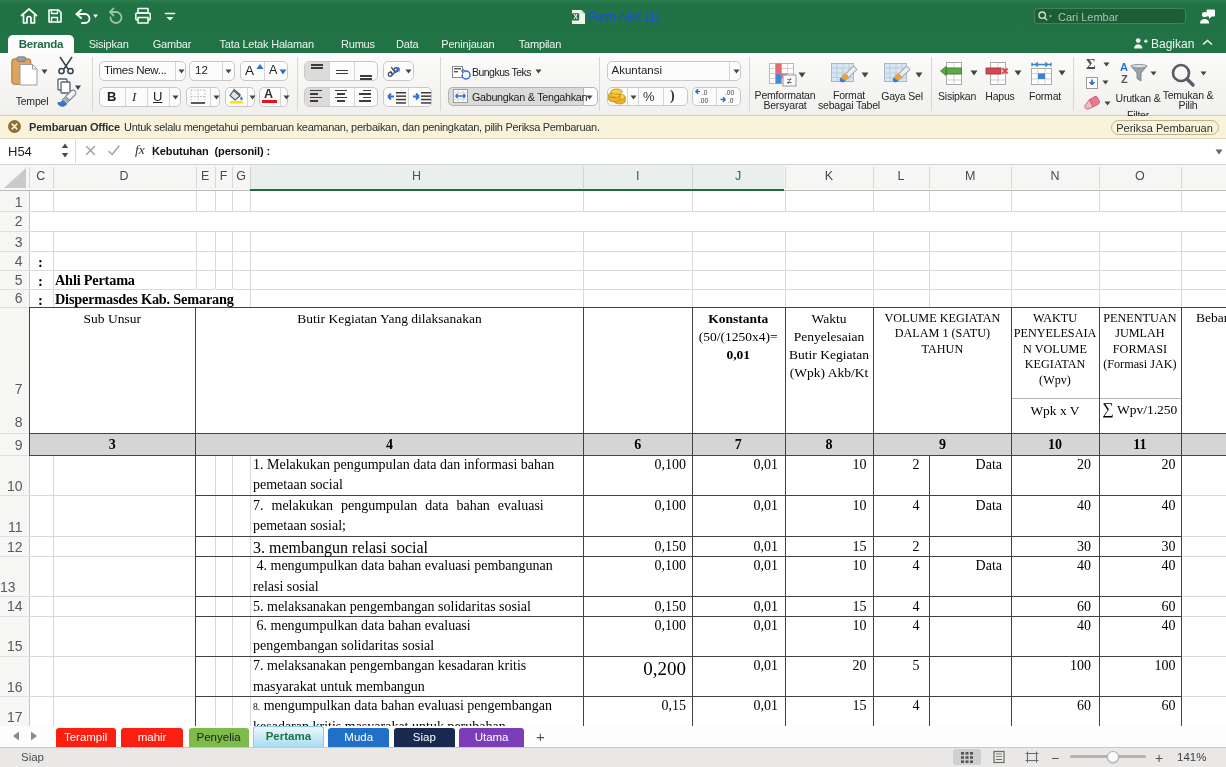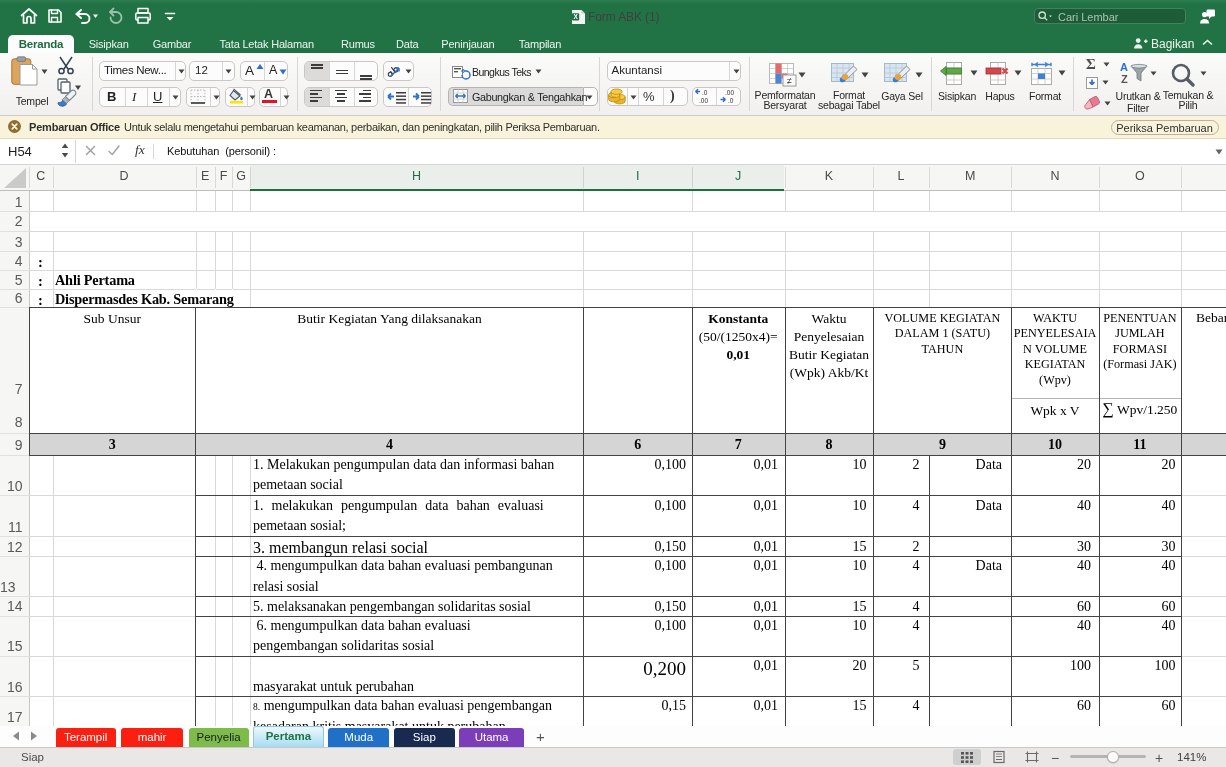--- a/index.html
+++ b/index.html
@@ -37,21 +37,21 @@
       <path d="M0.5 0.5 h9" stroke-width="1.6"></path>
       <path d="M1.5 4 l3.5 3.5 l3.5 -3.5 Z" fill="#fff" stroke="none"></path>
     </g>
 </svg>
 <svg class="ab" style="left:572px;top:10px" width="13" height="14" viewBox="0 0 13 14">
 <path d="M0 0 H9.5 L13 3.5 V14 H0 Z" fill="#f2f6f3"></path>
     <path d="M9.5 0 L13 3.5 H9.5 Z" fill="#bcd6c5"></path>
 <rect x="0" y="3.2" width="7.2" height="7.2" rx="1" fill="#1d6f42"></rect>
 <text x="3.6" y="8.9" font-size="6.5" font-weight="bold" fill="#fff" text-anchor="middle" font-family="Liberation Sans">X</text>
   </svg>
-<div class="ab" style="left:588px;top:10px;font-size:12px;color:#404040;letter-spacing:-0.1px">Form ABK (1)</div>
+<div class="ab" style="left:588px;top:10px;font-size:12px;color:#1d4ed8;letter-spacing:-0.1px">Form ABK (1)</div>
 <div class="ab" style="left:1034px;top:8px;width:152px;height:16px;background:#1c5c37;border:1px solid #45815f;border-radius:4px"></div>
 <svg class="ab" style="left:1038px;top:11px" width="16" height="11" viewBox="0 0 16 11" stroke="#cfe0d4" fill="none">
     <circle cx="4.2" cy="4.2" r="3.2" stroke-width="1.3"></circle>
     <path d="M6.6 6.6 L9.2 9.2" stroke-width="1.3"></path>
     <path d="M11 4.5 l3 0 l-1.5 1.8 Z" fill="#cfe0d4" stroke="none"></path>
   </svg>
 <div class="ab" style="left:1058px;top:11px;font-size:11px;color:#a9c4b2">Cari Lembar</div>
 <svg class="ab" style="left:1200px;top:9px" width="15" height="15" viewBox="0 0 15 15" fill="#fff">
 <rect x="6.5" y="0.5" width="8.5" height="7" rx="1.2"></rect>
     <path d="M9 7 l0 3 l3-3 Z"></path>
@@ -373,21 +373,21 @@
   </svg>
 <svg class="ab" style="left:1117px;top:60px" width="34" height="25" viewBox="0 0 34 25">
 <text x="3" y="11" font-size="11" font-weight="bold" fill="#2f6fd0" font-family="Liberation Sans">A</text>
 <text x="4" y="23" font-size="11" font-weight="bold" fill="#555" font-family="Liberation Sans">Z</text>
 <path d="M14 6 h16 l-6 7 v8 l-4 -2.5 v-5.5 Z" fill="#9aa2aa" stroke="#6e767e" stroke-width=".8"></path>
 <ellipse cx="22" cy="6.2" rx="8" ry="1.8" fill="#d8dde2" stroke="#6e767e" stroke-width=".7"></ellipse>
   </svg>
 <svg class="ab" style="left:1150px;top:71px" width="7" height="5" viewBox="0 0 7 5">
     <path d="M0.5 0.5 h6 l-3 4 Z" fill="#444"></path>
   </svg>
-<div class="ab ctr" style="left:1088px;top:90px;width:100px;font-size:10.5px;color:#262626;letter-spacing:-0.2px;line-height:12px">Urutkan &amp;<br>Filter</div>
+<div class="ab ctr" style="left:1088px;top:90px;width:100px;font-size:10.5px;color:#262626;letter-spacing:-0.2px;line-height:17px">Urutkan &amp;<br>Filter</div>
 <svg class="ab" style="left:1170.5px;top:63px" width="24" height="25" viewBox="0 0 24 25">
 <circle cx="10" cy="10" r="8" fill="none" stroke="#565d64" stroke-width="2.6"></circle>
 <path d="M16 16 L22 22" stroke="#565d64" stroke-width="3.4" stroke-linecap="round"></path>
   </svg>
 <svg class="ab" style="left:1199.8px;top:71px" width="7" height="5" viewBox="0 0 7 5">
     <path d="M0.5 0.5 h6 l-3 4 Z" fill="#444"></path>
   </svg>
 <div class="ab ctr" style="left:1138px;top:90px;width:100px;font-size:10.5px;color:#262626;letter-spacing:-0.2px;line-height:10px">Temukan &amp;<br>Pilih</div>
 <div class="ab" style="left:0;top:116px;width:1226px;height:22.5px;background:#faf3dc;border-bottom:1px solid #e3dac0"></div>
 <svg class="ab" style="left:8px;top:120px" width="13" height="13" viewBox="0 0 13 13">
@@ -405,21 +405,21 @@
   </svg>
 <div class="ab" style="left:74.6px;top:140px;width:1px;height:23px;background:#d8d8d8"></div>
 <svg class="ab" style="left:84.8px;top:145px" width="11" height="11" viewBox="0 0 11 11" stroke="#a2a2a2" stroke-width="1.5" stroke-linecap="round">
 <path d="M1.5 1.5 L9.5 9.5 M9.5 1.5 L1.5 9.5"></path>
   </svg>
 <svg class="ab" style="left:108px;top:145px" width="12" height="11" viewBox="0 0 12 11" fill="none" stroke="#a2a2a2" stroke-width="1.5" stroke-linecap="round">
 <path d="M1 6.5 L4.2 9.5 L11 1"></path>
   </svg>
 <div class="ab" style="left:135px;top:142px;font-size:13.5px;font-style:italic;color:#333;font-family:'Liberation Serif',serif"><i>f</i>x</div>
 <div class="ab" style="left:152.7px;top:144px;width:1px;height:15px;background:#d8d8d8"></div>
-<div class="ab" style="left:167px;top:145px;font-size:11px;font-weight:400;color:#111;letter-spacing:-0.1px">Kebutuhan&nbsp; (personil) :</div>
+<div class="ab" style="left:152px;top:145px;font-size:11px;font-weight:700;color:#111;letter-spacing:-0.1px">Kebutuhan&nbsp; (personil) :</div>
 <svg class="ab" style="left:1215px;top:149px" width="8" height="6" viewBox="0 0 8 6">
     <path d="M0.5 0.5 h7 l-3.5 5 Z" fill="#666"></path>
   </svg>
 <div class="ab" style="left:0;top:164.5px;width:1226px;height:26px;background:#f6f6f5;border-bottom:1px solid #bdbdbd"></div>
 <svg class="ab" style="left:4px;top:168px" width="22" height="20" viewBox="0 0 22 20">
     <path d="M22 0 V20 H0 Z" fill="#cacaca" transform="scale(1,1)"></path>
   </svg>
 <div class="ab" style="left:29px;top:167px;width:1px;height:21px;background:#d9d9d9"></div>
 <div class="ab" style="left:52.6px;top:167px;width:1px;height:21px;background:#d9d9d9"></div>
 <div class="ab" style="left:195.7px;top:167px;width:1px;height:21px;background:#d9d9d9"></div>
@@ -586,21 +586,21 @@
 <div class="ab ser ctr" style="left:1099.9px;top:246.0px;width:80px;font-size:14px;font-weight:bold">11</div>
 <div class="ab ser" style="left:253px;top:266.5px;font-size:14px;">1. Melakukan pengumpulan data dan informasi bahan</div>
 <div class="ab ser" style="left:253px;top:286.8px;font-size:14px;">pemetaan social</div>
 <div class="ab ser r" style="left:606.0px;top:266.5px;width:80px;font-size:14px">0,100</div>
 <div class="ab ser r" style="left:698.0px;top:266.5px;width:80px;font-size:14px">0,01</div>
 <div class="ab ser r" style="left:786.5px;top:266.5px;width:80px;font-size:14px">10</div>
 <div class="ab ser r" style="left:839.5px;top:266.5px;width:80px;font-size:14px">2</div>
 <div class="ab ser r" style="left:922.0px;top:266.5px;width:80px;font-size:14px">Data</div>
 <div class="ab ser r" style="left:1011.0px;top:266.5px;width:80px;font-size:14px">20</div>
 <div class="ab ser r" style="left:1095.5px;top:266.5px;width:80px;font-size:14px">20</div>
-<div class="ab ser" style="left:253px;top:307.0px;font-size:14px;word-spacing:4.5px;">1. melakukan pengumpulan data bahan evaluasi</div>
+<div class="ab ser" style="left:253px;top:307.0px;font-size:14px;word-spacing:4.5px;">7. melakukan pengumpulan data bahan evaluasi</div>
 <div class="ab ser" style="left:253px;top:327.3px;font-size:14px;">pemetaan sosial;</div>
 <div class="ab ser r" style="left:606.0px;top:307.0px;width:80px;font-size:14px">0,100</div>
 <div class="ab ser r" style="left:698.0px;top:307.0px;width:80px;font-size:14px">0,01</div>
 <div class="ab ser r" style="left:786.5px;top:307.0px;width:80px;font-size:14px">10</div>
 <div class="ab ser r" style="left:839.5px;top:307.0px;width:80px;font-size:14px">4</div>
 <div class="ab ser r" style="left:922.0px;top:307.0px;width:80px;font-size:14px">Data</div>
 <div class="ab ser r" style="left:1011.0px;top:307.0px;width:80px;font-size:14px">40</div>
 <div class="ab ser r" style="left:1095.5px;top:307.0px;width:80px;font-size:14px">40</div>
 <div class="ab ser" style="left:253px;top:348.0px;font-size:16px;">3. membangun relasi social</div>
 <div class="ab ser r" style="left:606.0px;top:348.0px;width:80px;font-size:14px">0,150</div>
@@ -626,21 +626,22 @@
 <div class="ab ser r" style="left:1011.0px;top:408.3px;width:80px;font-size:14px">60</div>
 <div class="ab ser r" style="left:1095.5px;top:408.3px;width:80px;font-size:14px">60</div>
 <div class="ab ser" style="left:253px;top:427.5px;font-size:14px;">&nbsp;6. mengumpulkan data bahan evaluasi</div>
 <div class="ab ser" style="left:253px;top:447.8px;font-size:14px;">pengembangan solidaritas sosial</div>
 <div class="ab ser r" style="left:606.0px;top:427.5px;width:80px;font-size:14px">0,100</div>
 <div class="ab ser r" style="left:698.0px;top:427.5px;width:80px;font-size:14px">0,01</div>
 <div class="ab ser r" style="left:786.5px;top:427.5px;width:80px;font-size:14px">10</div>
 <div class="ab ser r" style="left:839.5px;top:427.5px;width:80px;font-size:14px">4</div>
 <div class="ab ser r" style="left:1011.0px;top:427.5px;width:80px;font-size:14px">40</div>
 <div class="ab ser r" style="left:1095.5px;top:427.5px;width:80px;font-size:14px">40</div>
-<div class="ab ser" style="left:253px;top:488.0px;font-size:14px;">masyarakat untuk perubahan</div>
+<div class="ab ser" style="left:253px;top:467.7px;font-size:14px;">7. melaksanakan pengembangan kesadaran kritis</div>
+<div class="ab ser" style="left:253px;top:488.0px;font-size:14px;">masyarakat untuk membangun</div>
 <div class="ab ser r" style="left:606.0px;top:467.7px;width:80px;font-size:19px">0,200</div>
 <div class="ab ser r" style="left:698.0px;top:467.7px;width:80px;font-size:14px">0,01</div>
 <div class="ab ser r" style="left:786.5px;top:467.7px;width:80px;font-size:14px">20</div>
 <div class="ab ser r" style="left:839.5px;top:467.7px;width:80px;font-size:14px">5</div>
 <div class="ab ser r" style="left:1011.0px;top:467.7px;width:80px;font-size:14px">100</div>
 <div class="ab ser r" style="left:1095.5px;top:467.7px;width:80px;font-size:14px">100</div>
 <div class="ab ser" style="left:253px;top:507.8px;font-size:14px;"><span style="font-size:9.5px">8.</span> mengumpulkan data bahan evaluasi pengembangan</div>
 <div class="ab ser" style="left:253px;top:528.1px;font-size:14px;">kesadaran kritis masyarakat untuk perubahan</div>
 <div class="ab ser r" style="left:606.0px;top:507.8px;width:80px;font-size:14px">0,15</div>
 <div class="ab ser r" style="left:698.0px;top:507.8px;width:80px;font-size:14px">0,01</div>

